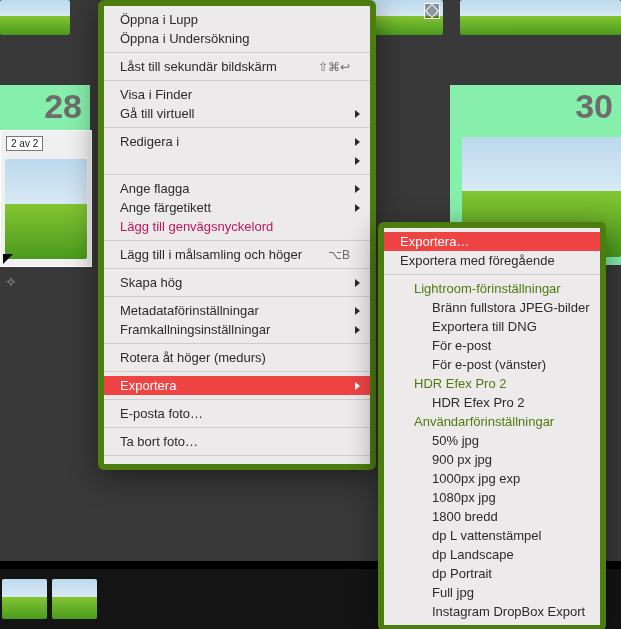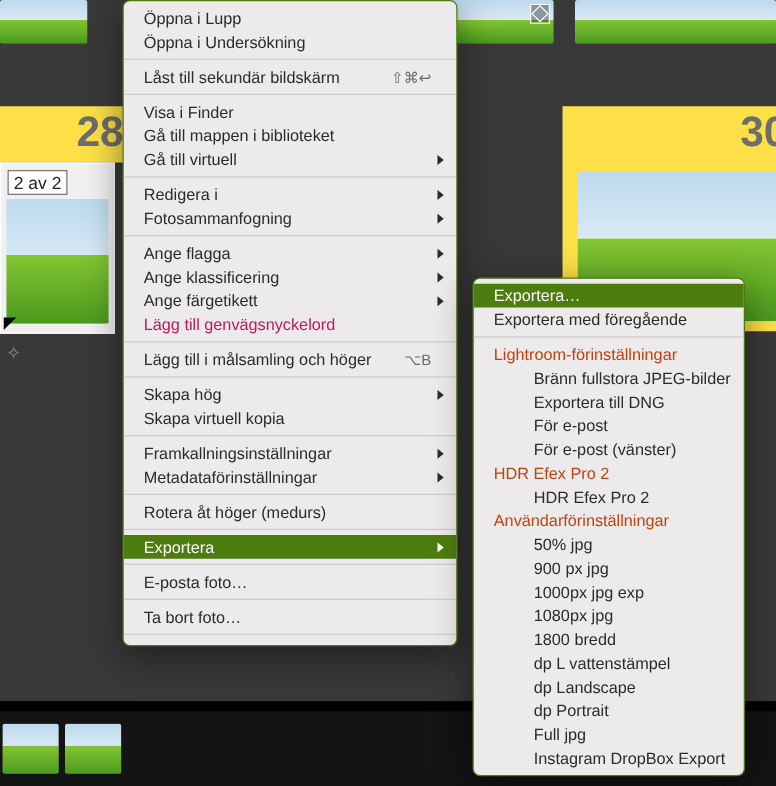--- a/index.html
+++ b/index.html
@@ -32,40 +32,39 @@
                   background: linear-gradient(#84c532,#4a9a1e); }
   .thumb .mark  { position:absolute; right:3px; top:3px; width:14px; height:14px;
                   border:1px solid #fff; background:#00000055; }
   .thumb .mark::before{
     content:""; position:absolute; inset:2px;
     border:1px solid #fff; transform:rotate(45deg);
   }
 
   .cell-frame {
     position:absolute;
-    background:#fde047;
-    padding-left:17px;
+    background:#86efac;
   }
   .cell-number {
     position:absolute;
     right:8px; top:2px;
     font-size:34px; font-weight:700;
     color:#6d6d6d;
   }
 
   .sel-frame {
     position:absolute;
     background:#f0f0f0;
     border:1px solid #fff;
   }
   .sel-badge {
     position:absolute; left:5px; top:5px;
     padding:1px 4px;
     background:#fff; border:1px solid #777;
-    font-size:14px;
+    font-size:10px;
   }
   .sel-corner {
     position:absolute; left:2px; bottom:2px;
     width:0; height:0;
     border-left:10px solid #000;
     border-top:10px solid transparent;
     transform: scaleY(-1);
   }
   .sel-tool {
     position:absolute; left:4px; bottom:-24px;
@@ -83,39 +82,39 @@
     position:absolute; width:45px; height:40px; top:10px;
     background:#555;
   }
   .filmstrip .ft .sky{height:45%;}
   .filmstrip .ft .grass{height:55%;}
 
   
   .menu {
     position:absolute;
     background:#eceaea;
-    border:1px solid #4d7c0f;
+    border:6px solid #4d7c0f;
     border-radius:6px;
     box-shadow:0 8px 30px rgba(0,0,0,.45);
     padding:4px 0;
     font-size:13px;
     color:#2b2b2b;
   }
   .menu .item {
     display:flex; align-items:center;
     height:19px;
     padding:0 20px 0 16px;
     white-space:nowrap;
     position:relative;
   }
   .menu .item.indent { padding-left:48px; }
   .menu .item.disabled { color:#be185d; }
-  .menu .item.header  { color:#c2410c; }
+  .menu .item.header  { color:#4d7c0f;margin-left:14px; }
   .menu .item.selected{
-    background:#4d7c0f;
+    background:#ef4444;
     color:#fff;
   }
   .menu .sep {
     height:1px; margin:4px 0;
     background:#cfcccc;
   }
   .menu .sub-arrow {
     position:absolute; right:10px; top:50%;
     width:0;height:0;
     transform:translateY(-50%);
@@ -204,46 +203,38 @@
     <span>Låst till sekundär bildskärm</span>
     <span class="shortcut">⇧⌘↩</span>
     </div>
 
   <div class="sep"></div>
 
   <div class="item">
     <span>Visa i Finder</span>
     </div>
   <div class="item">
-    <span>Gå till mappen i biblioteket</span>
-    </div>
-  <div class="item">
     <span>Gå till virtuell</span>
     <span class="sub-arrow"></span>
     </div>
 
   <div class="sep"></div>
 
   <div class="item">
     <span>Redigera i</span>
     <span class="sub-arrow"></span>
     </div>
   <div class="item">
-    <span>Fotosammanfogning</span>
     <span class="sub-arrow"></span>
     </div>
 
   <div class="sep"></div>
 
   <div class="item">
     <span>Ange flagga</span>
-    <span class="sub-arrow"></span>
-    </div>
-  <div class="item">
-    <span>Ange klassificering</span>
     <span class="sub-arrow"></span>
     </div>
   <div class="item">
     <span>Ange färgetikett</span>
     <span class="sub-arrow"></span>
     </div>
   <div class="item disabled">
     <span>Lägg till genvägsnyckelord</span>
     </div>
 
@@ -253,32 +244,29 @@
     <span>Lägg till i målsamling och höger</span>
     <span class="shortcut">⌥B</span>
     </div>
 
   <div class="sep"></div>
 
   <div class="item">
     <span>Skapa hög</span>
     <span class="sub-arrow"></span>
     </div>
-  <div class="item">
-    <span>Skapa virtuell kopia</span>
-    </div>
-
-  <div class="sep"></div>
-
+
+  <div class="sep"></div>
+
+  <div class="item">
+    <span>Metadataförinställningar</span>
+    <span class="sub-arrow"></span>
+    </div>
   <div class="item">
     <span>Framkallningsinställningar</span>
-    <span class="sub-arrow"></span>
-    </div>
-  <div class="item">
-    <span>Metadataförinställningar</span>
     <span class="sub-arrow"></span>
     </div>
 
   <div class="sep"></div>
 
   <div class="item">
     <span>Rotera åt höger (medurs)</span>
     </div>
 
   <div class="sep"></div>

